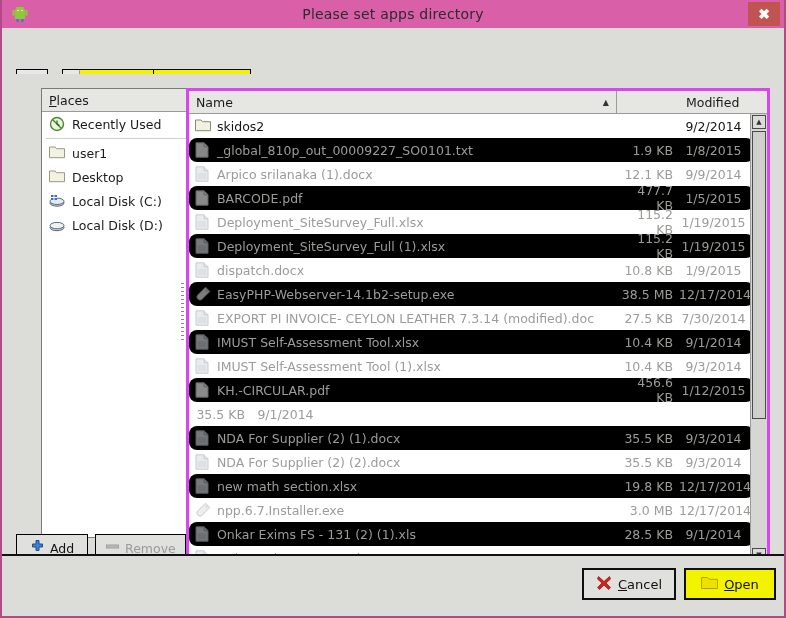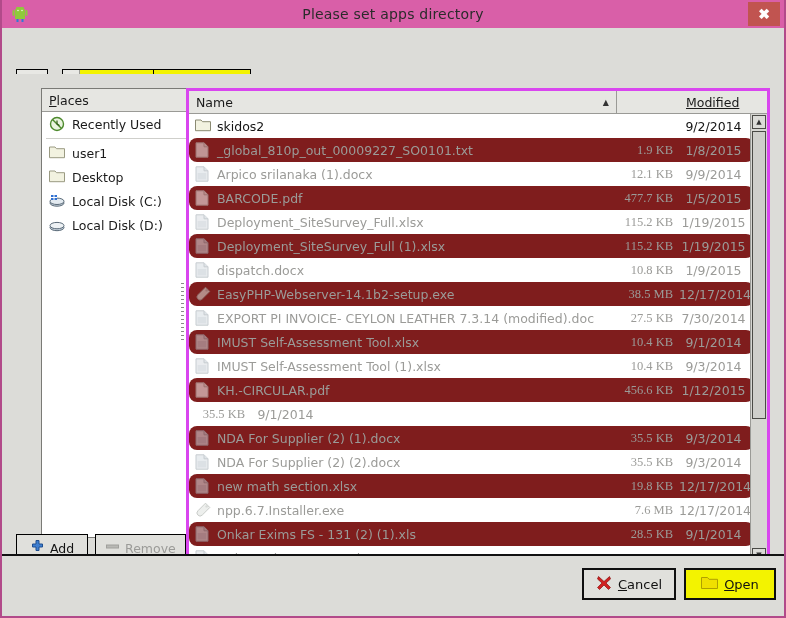--- a/index.html
+++ b/index.html
@@ -216,58 +216,57 @@
     font-size: 12.5px;
     color: #1a1a1a;
     padding: 0 7px;
     box-sizing: border-box;
     border-right: 1px solid #9a9a96;
     cursor: pointer;
     background: #e6e6e2;
   }
   .hcell.name  { width: 428px; justify-content: space-between; }
   .hcell.size  { width: 62px; margin-top: 33px; }
-  .hcell.mod   { width: 75px; border-right: none; text-decoration: underline; }
+  .hcell.mod   { width: 75px; border-right: none; }
   .sort-arrow { font-size: 8px; color: #333; }
 
   #file-rows {
     position: absolute;
     left: 0;
     top: 23px;
     width: 565px;
     bottom: 0;
     overflow: hidden;
   }
   .frow {
     display: flex;
     height: 24px;
     align-items: center;
     box-sizing: border-box;
     cursor: pointer;
   }
   .frow.odd  { background: #ffffff; }
-  .frow.even { background: #7f1d1d; border-radius: 8px; }
+  .frow.even { background: #000000; border-radius: 8px; }
   .frow .c-name {
     width: 428px;
     display: flex;
     align-items: center;
     gap: 6px;
     padding-left: 6px;
     box-sizing: border-box;
     font-size: 12.5px;
     white-space: nowrap;
     overflow: hidden;
   }
   .frow .c-size {
     width: 62px;
     text-align: right;
     padding-right: 6px;
     box-sizing: border-box;
     font-size: 12.5px;
-    font-family: Liberation Serif, serif;
   }
   .frow .c-mod {
     width: 75px;
     text-align: center;
     padding-right: 6px;
     box-sizing: border-box;
     font-size: 12.5px;
   }
   .frow.enabled  .c-name,
   .frow.enabled  .c-size,
@@ -687,21 +686,21 @@
             <div class="c-mod">12/17/2014</div>
           </div>
           <div class="frow odd disabled">
             <div class="c-name">
               <span class="ficon" style="opacity: 0.55;"><svg width="16" height="16" viewBox="0 0 16 16">
                   <path d="M10.5 1.2 l4.3 4.3 -7.6 7.6 a3 3 0 0 1 -4.3 -4.3 z" fill="#dfe3df" stroke="#9aa09a" stroke-width="1"></path>
                   <circle cx="11.6" cy="4.4" r="1.2" fill="#b8bcb8"></circle>
                 </svg></span>
               <span>npp.6.7.Installer.exe</span>
             </div>
-            <div class="c-size">7.6 MB</div>
+            <div class="c-size">3.0 MB</div>
             <div class="c-mod">12/17/2014</div>
           </div>
           <div class="frow even disabled">
             <div class="c-name">
               <span class="ficon" style="opacity: 0.55;"><svg width="14" height="16" viewBox="0 0 14 16">
                   <path d="M1 .8 h8 l4 4 v10.4 h-12 z" fill="#d9dee2" stroke="#9aa4ac" stroke-width="1"></path>
                   <path d="M9 .8 v4 h4" fill="#c8d0d6" stroke="#9aa4ac" stroke-width="1"></path>
                   <rect x="2.6" y="7" width="8.6" height="6.4" fill="#bcc4cc" opacity=".75"></rect>
                 </svg></span>
               <span>Onkar Exims FS - 131 (2) (1).xls</span>

